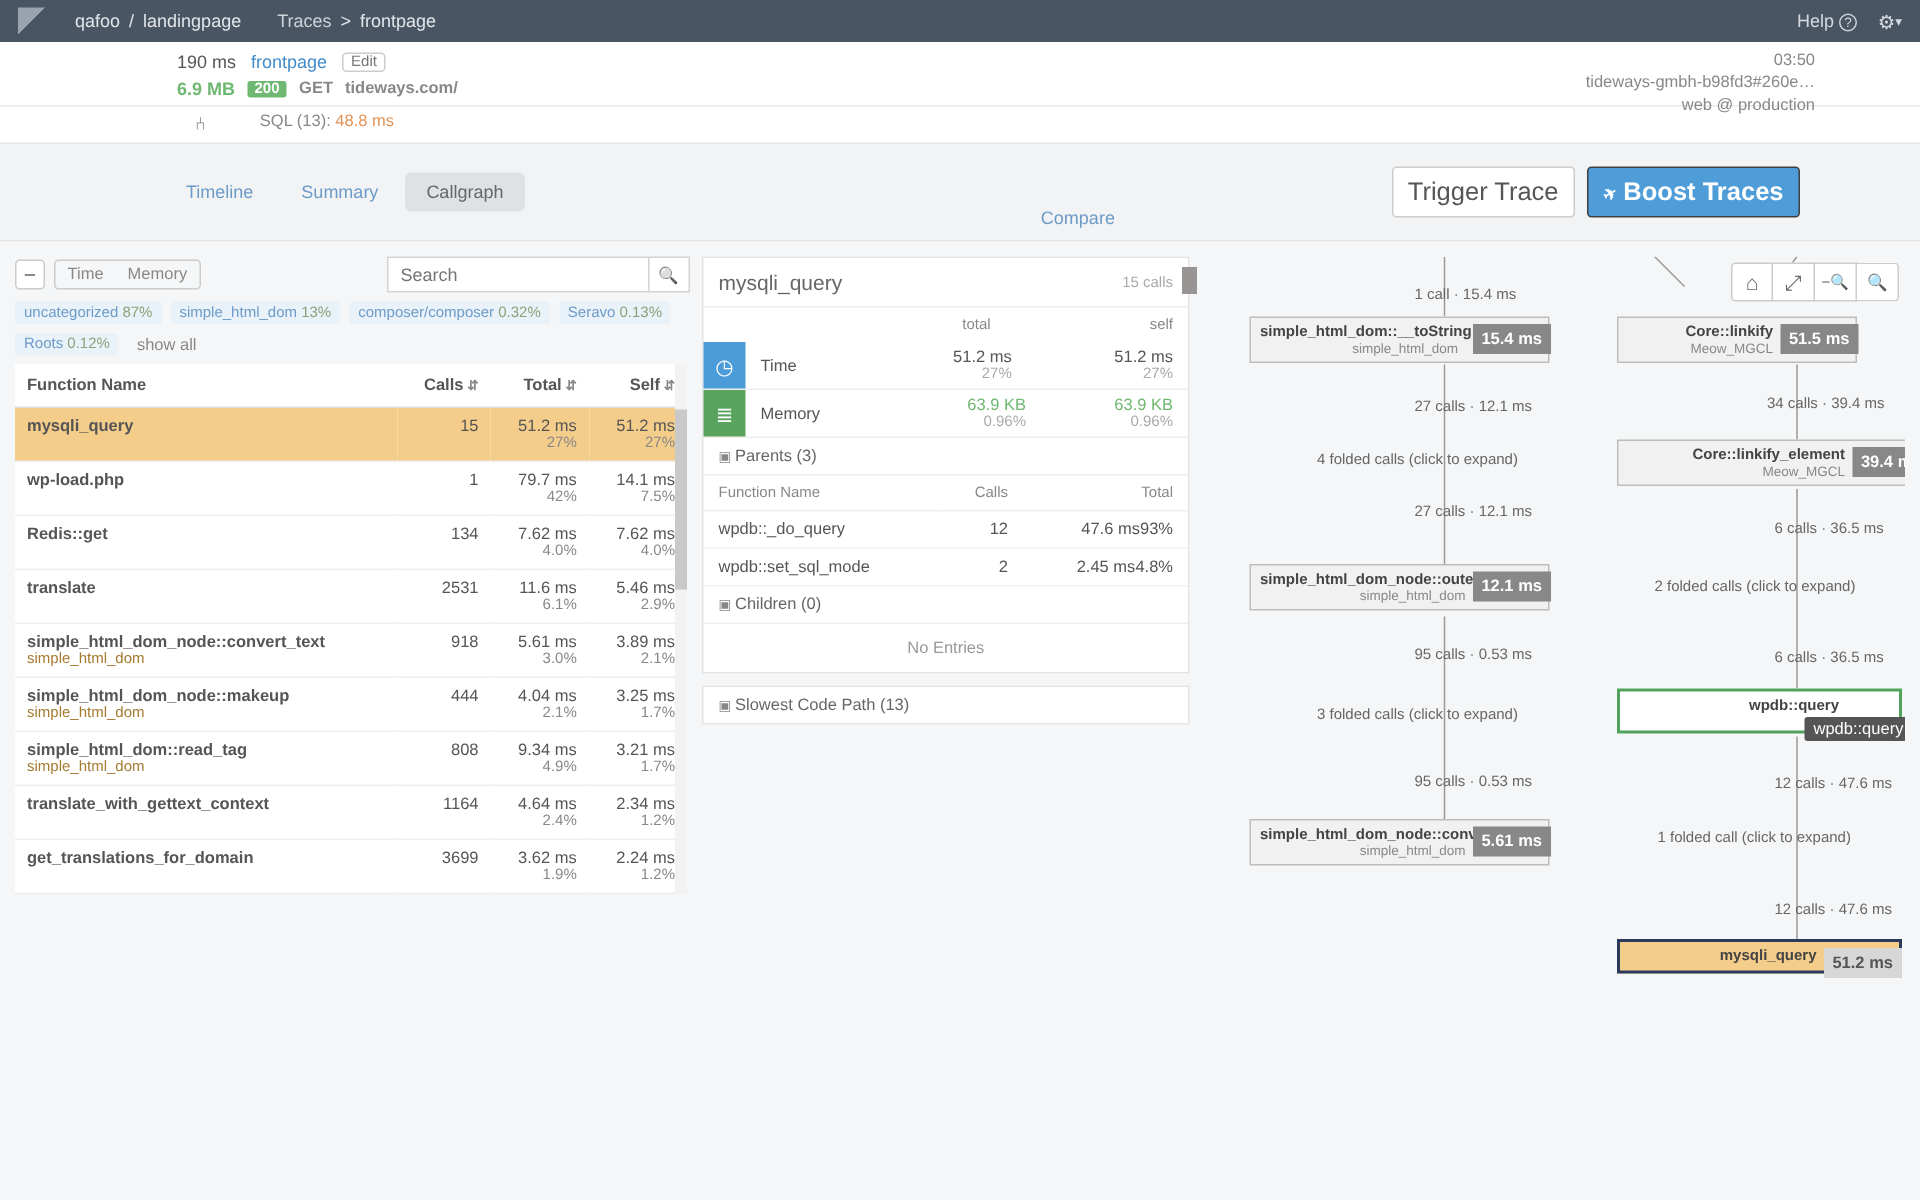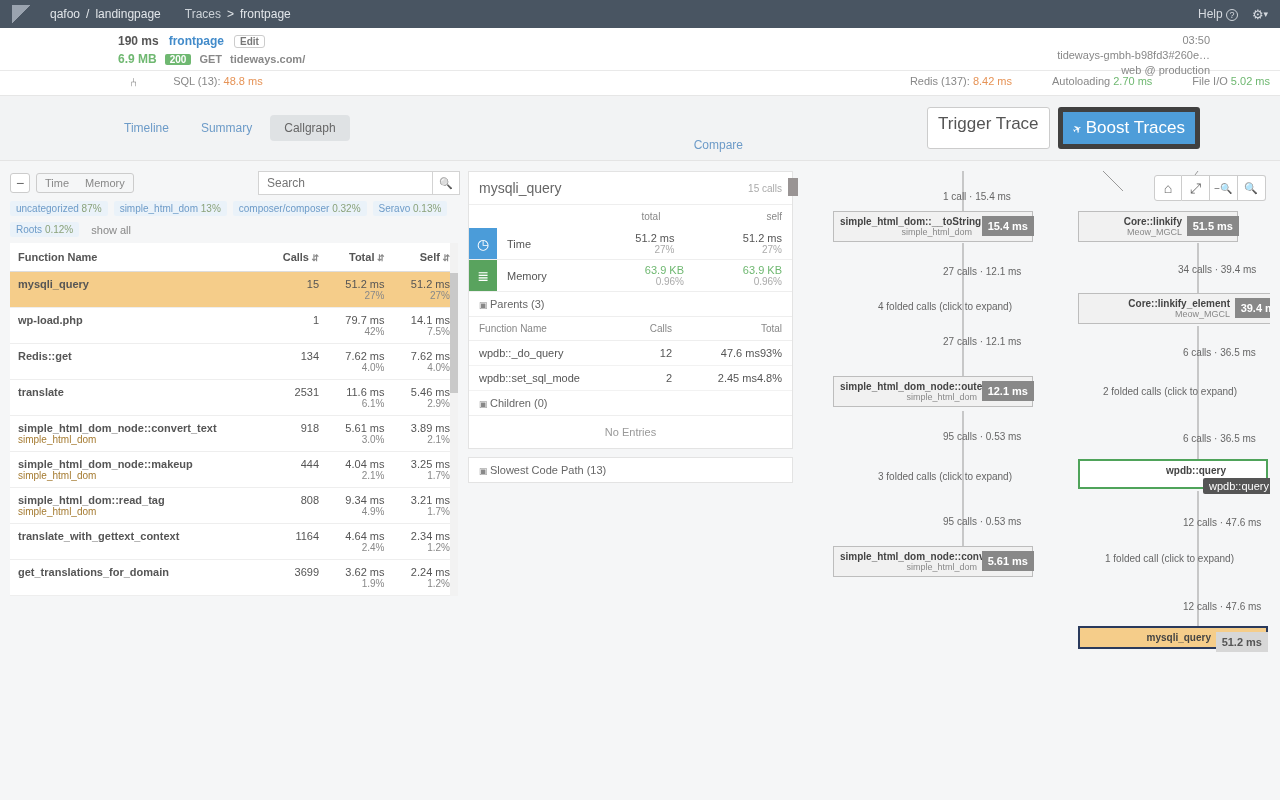--- a/index.html
+++ b/index.html
@@ -11,21 +11,21 @@
   .topbar .brand-icon { width:18px; height:18px; background:linear-gradient(135deg,#9aa3af 50%,transparent 50%); margin-right:20px; }
   .topbar .crumbs { flex:1; display:flex; gap:6px; align-items:center;text-align:right; }
   .topbar .crumbs span { color:#e2e6ea; }
   .topbar .right { display:flex; gap:14px; align-items:center; }
   .topbar .icon-btn { width:16px; height:16px; display:inline-flex; align-items:center; justify-content:center; }
   .gear-icon::before { content:"⚙"; font-size:13px; }
   .caret::after { content:" ▾"; font-size:9px; }
 
   
   .tracehead { background:#fff; padding:6px 10px 4px 118px; border-bottom:1px solid #e9e9e9; position:relative; }
-  .row1 { display:flex; gap:10px; align-items:center;font-weight:bold; }
+  .row1 { display:flex; gap:10px; align-items:center; }
   .time-main { color:#555; }
   .edit-pill { border:1px solid #ccc; border-radius:3px; padding:0 5px; font-size:10px; color:#777; }
   .row2 { display:flex; gap:8px; align-items:center; margin-top:4px; }
   .mem { color:#6fb871; font-weight:600; }
   .status200 { background:#6fb871; color:#fff; border-radius:2px; padding:0 5px; font-size:10px; font-weight:600; }
   .method { color:#888; font-size:11px;font-weight:bold; }
   .tracehead .right-meta { position:absolute; right:70px; top:6px; text-align:right; font-size:11px; color:#888; }
   .tracehead .right-meta div { margin-bottom:3px; }
 
   
@@ -38,21 +38,21 @@
 
   
   .tabsrow { display:flex; align-items:center; padding:8px 10px; background:#f2f3f4; border-bottom:1px solid #e4e4e4; }
   .tabs { display:flex; gap:4px; margin-left:100px; }
   .tab { padding:6px 14px; border-radius:4px; color:#6d9bc8; cursor:pointer; }
   .tab.active { background:#dfe2e4; color:#666; }
   .compare { margin-left:auto; margin-right:-160px; color:#6d9bc8;margin-top:34px; }
   .tabsrow .actions { margin-left:auto; display:flex; gap:8px; margin-right:70px; }
   .btn { padding:6px 10px; border-radius:3px; font-size:17px; cursor:pointer; }
   .btn-default { background:#fff; border:1px solid #ccc; color:#555;}
-  .btn-primary { background:#4e9dd9; color:#fff; border:5px solid #404040;}
+  .btn-primary { background:#4e9dd9; color:#fff; border:1px solid #404040;font-weight:bold;}
   .bolt-icon::before { content:"✈"; font-size:11px; margin-right:4px; transform:rotate(-30deg); display:inline-block;}
 
   
   .main { display:flex; gap:10px; padding:10px; }
   .col-left { width:448px; }
   .col-mid { width:325px; }
   .col-right { flex:1; position:relative; }
 
   
   .filters { display:flex; align-items:center; gap:6px; margin-bottom:6px; }
@@ -165,25 +165,20 @@
   <div class="right-meta">
     <div>03:50</div>
     <div>tideways-gmbh-b98fd3#260e…</div>
     <div>web @ production</div>
   </div>
 </div>
 
 <div class="stats">
   <span class="hier-icon"></span>
   <span class="stat"><span>SQL (13):</span> <span class="orange">48.8 ms</span></span>
-  <div class="metrics-right">
-    <span class="stat"><span>Redis (137):</span> <span class="orange">8.42 ms</span></span>
-    <span class="stat"><span>Autoloading</span> <span class="green">2.70 ms</span></span>
-    <span class="stat"><span>File I/O</span> <span class="green">5.02 ms</span></span>
-  </div>
 </div>
 
 <div class="tabsrow">
   <div class="tabs">
     <div class="tab">Timeline</div>
     <div class="tab">Summary</div>
     <div class="tab active">Callgraph</div>
   </div>
   <div class="compare">Compare</div>
   <div class="actions">

